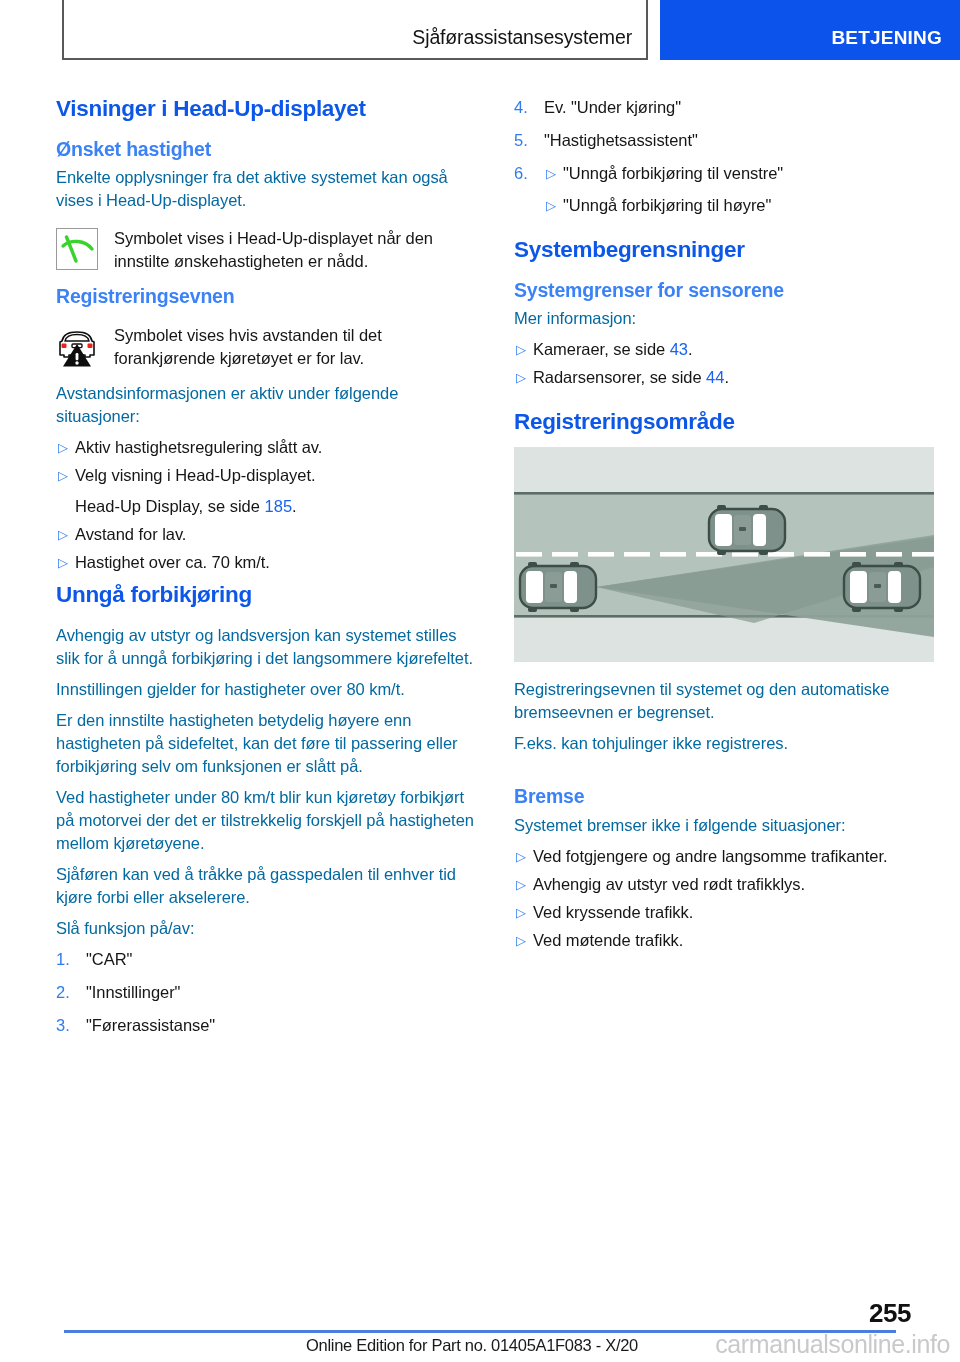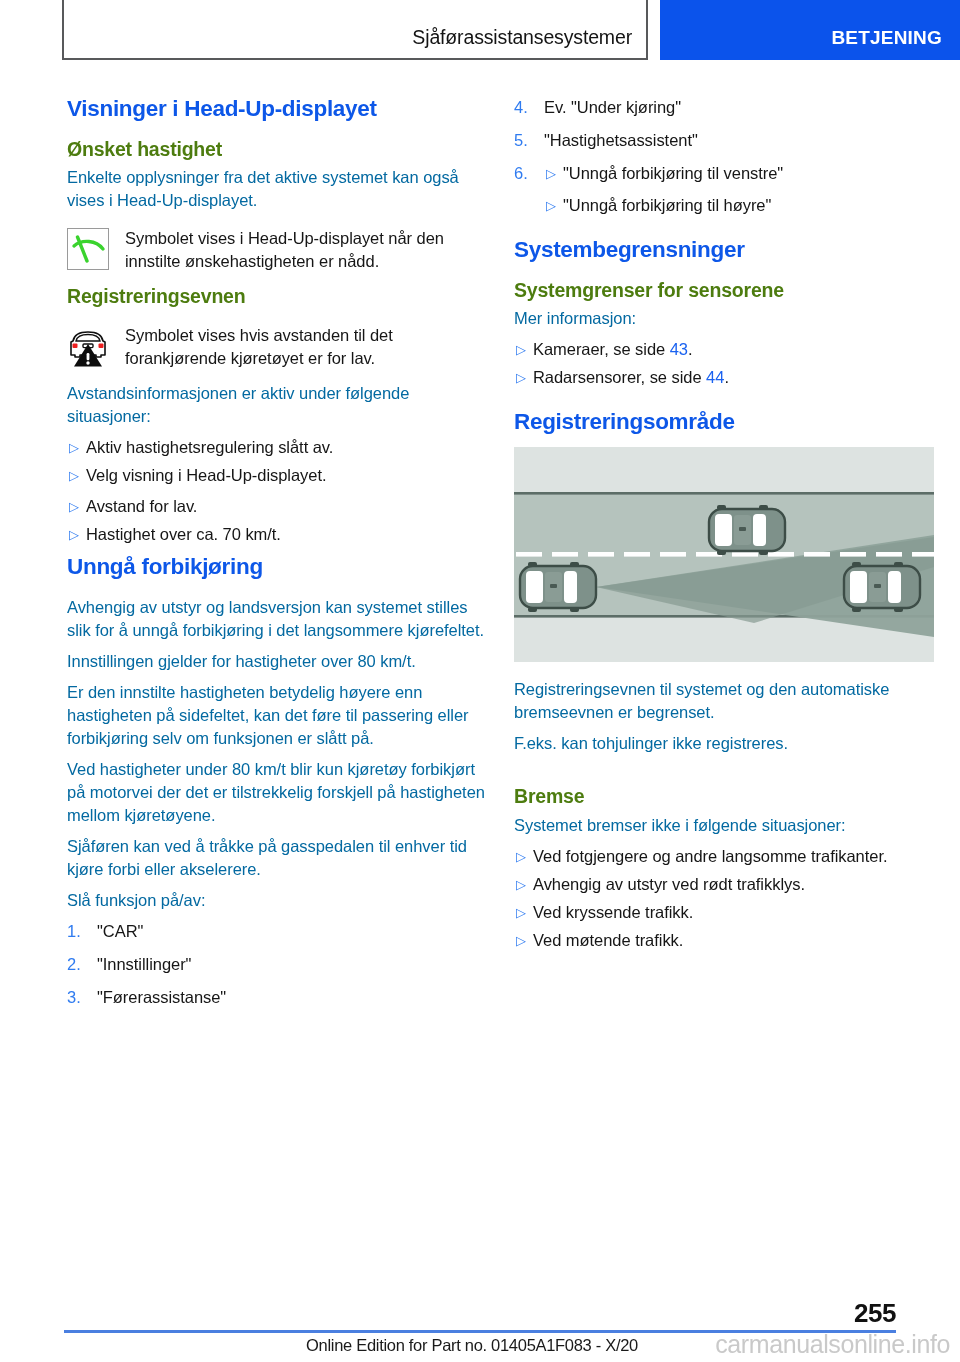--- a/index.html
+++ b/index.html
@@ -62,36 +62,36 @@
     letter-spacing: 0.2px;
     white-space: nowrap;
   }
 
   
   .col {
     position: absolute;
     top: 96px;
     width: 420px;
   }
-  .col-left  { left: 67px; }
+  .col-left  { left: 56px; }
   .col-right { left: 514px; }
 
   
   h1.h-main {
     font-size: 22.5px;
     font-weight: bold;
     color: #0d57e8;
     margin: 0 0 16px 0;
     letter-spacing: -0.3px;
     line-height: 1.15;
   }
   h2.h-sub {
     font-size: 19.5px;
     font-weight: bold;
-    color: #4d7c0f;
+    color: #3b82f6;
     margin: 0 0 5px 0;
     letter-spacing: -0.2px;
     line-height: 1.2;
   }
   .sp-before-h1 { margin-top: 26px; }
   .sp-before-h2 { margin-top: 23px; }
 
   
   p.para {
     font-size: 16.5px;
@@ -204,21 +204,21 @@
   .footer-rule {
     position: absolute;
     left: 64px;
     top: 1330px;
     width: 832px;
     height: 3px;
     background: #4a7fe0;
   }
   .page-num {
     position: absolute;
-    right: 64px;
+    right: 49px;
     top: 1298px;
     font-size: 26px;
     font-weight: bold;
     color: #111111;
     letter-spacing: -0.5px;
   }
   .edition-note {
     position: absolute;
     left: 0;
     top: 1336px;
@@ -295,20 +295,23 @@
     <li>
       <span class="bullet-tri">▷</span>
       <span>Aktiv hastighetsregulering slått av.</span>
     </li>
     <li>
       <span class="bullet-tri">▷</span>
       <span>Velg visning i Head-Up-displayet.</span>
     </li>
   </ul>
 
+  <div class="blist-sub">
+    <span>Head-Up Display, se side </span><span class="pg">185</span><span>.</span>
+  </div>
 
   <ul class="blist">
     <li>
       <span class="bullet-tri">▷</span>
       <span>Avstand for lav.</span>
     </li>
     <li>
       <span class="bullet-tri">▷</span>
       <span>Hastighet over ca. 70 km/t.</span>
     </li>

